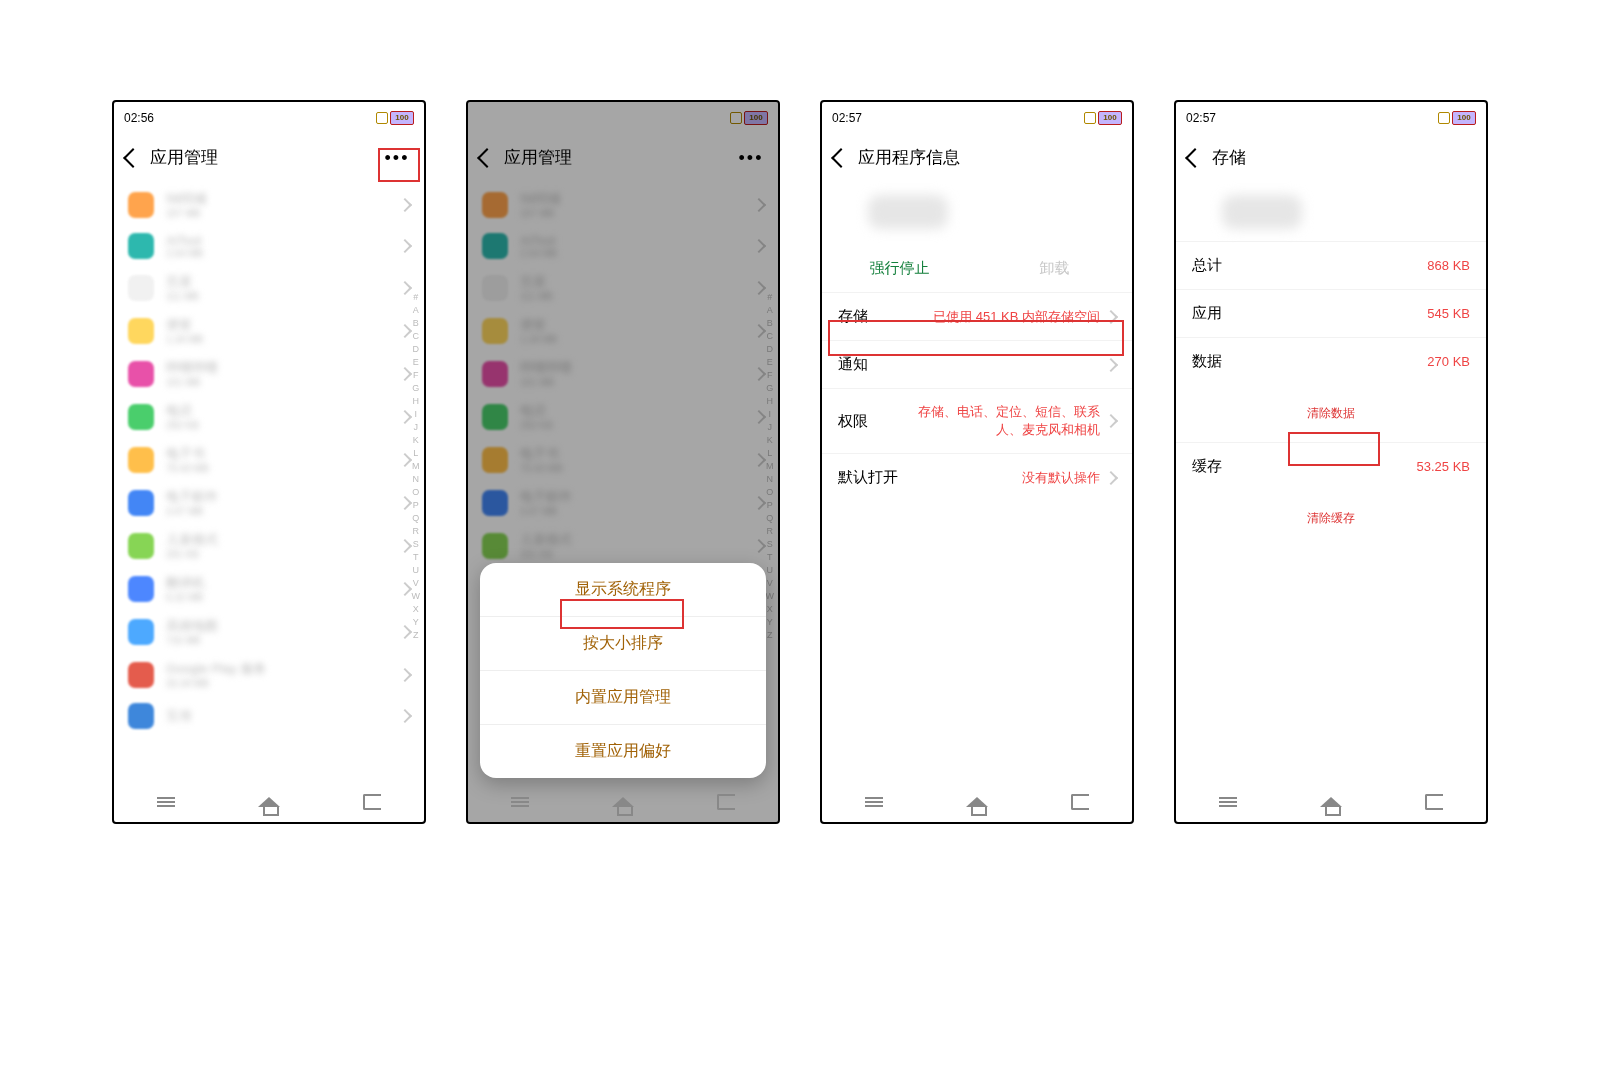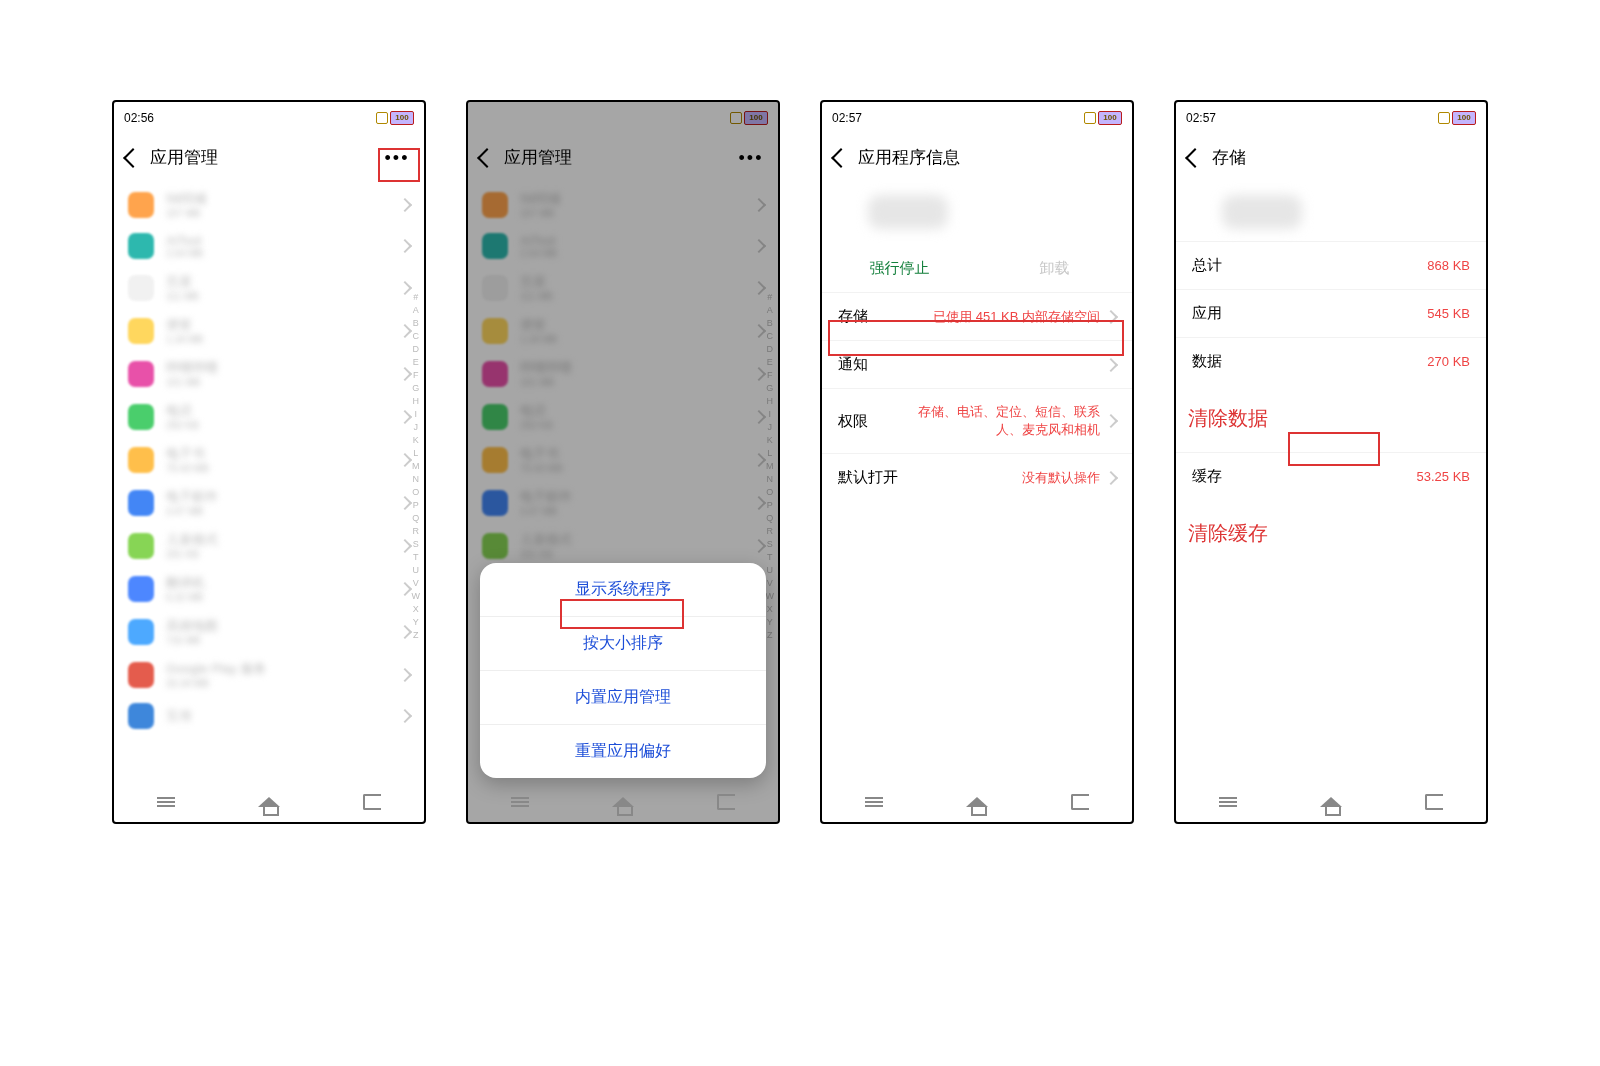--- a/index.html
+++ b/index.html
@@ -120,21 +120,21 @@
     border-radius: 16px;
     z-index: 10;
     box-shadow: 0 6px 20px rgba(0,0,0,0.25);
     overflow:hidden;
   }
   .sheet .item {
     text-align:center;
     font-size: 16px;
     padding: 16px 0;
     border-top: 1px solid #eee;
-    color:#1d4ed8;
+    color:#a16207;
   }
   .sheet .item:first-child { border-top:none; }
 
   
   .app-head {
     padding: 12px 16px;
   }
   .app-head .blob {
     width: 80px; height: 34px;
     background:#e6e6e6;
@@ -156,23 +156,23 @@
     padding: 14px 16px;
     font-size: 15px;
     border-top: 1px solid #f2f2f2;
   }
   .plain-row .label { color:#000;text-align:center; }
   .plain-row .spacer { flex:1; }
   .plain-row .value { color:#ef4444; font-size: 13px; text-align:right; max-width: 190px; }
   .plain-row .chev { margin-left: 6px; }
 
   .big-action {
-    text-align:left;
+    text-align:center;
     color:#d33;
-    font-size: 20px;
+    font-size: 12px;
     padding: 20px 12px;
   }
 
   .navbar {
     height: 40px;
     display:flex; justify-content:space-around; align-items:center;
     margin-top:auto;
     color:#777;
   }
   .nav-ico { width: 26px; height: 26px; display:flex; align-items:center; justify-content:center; }

